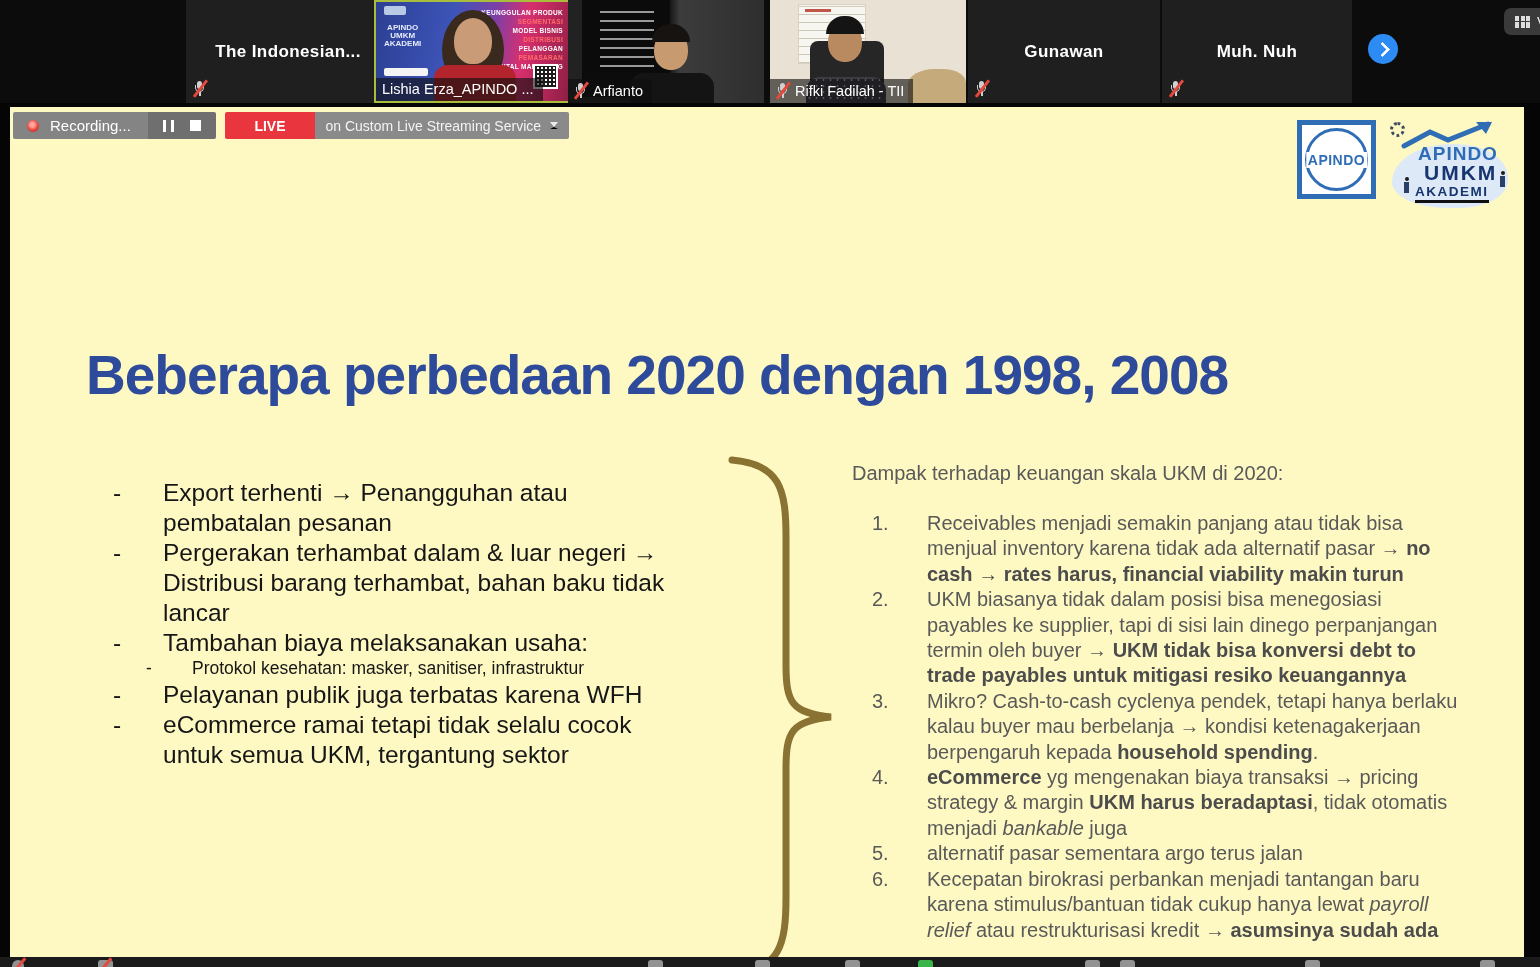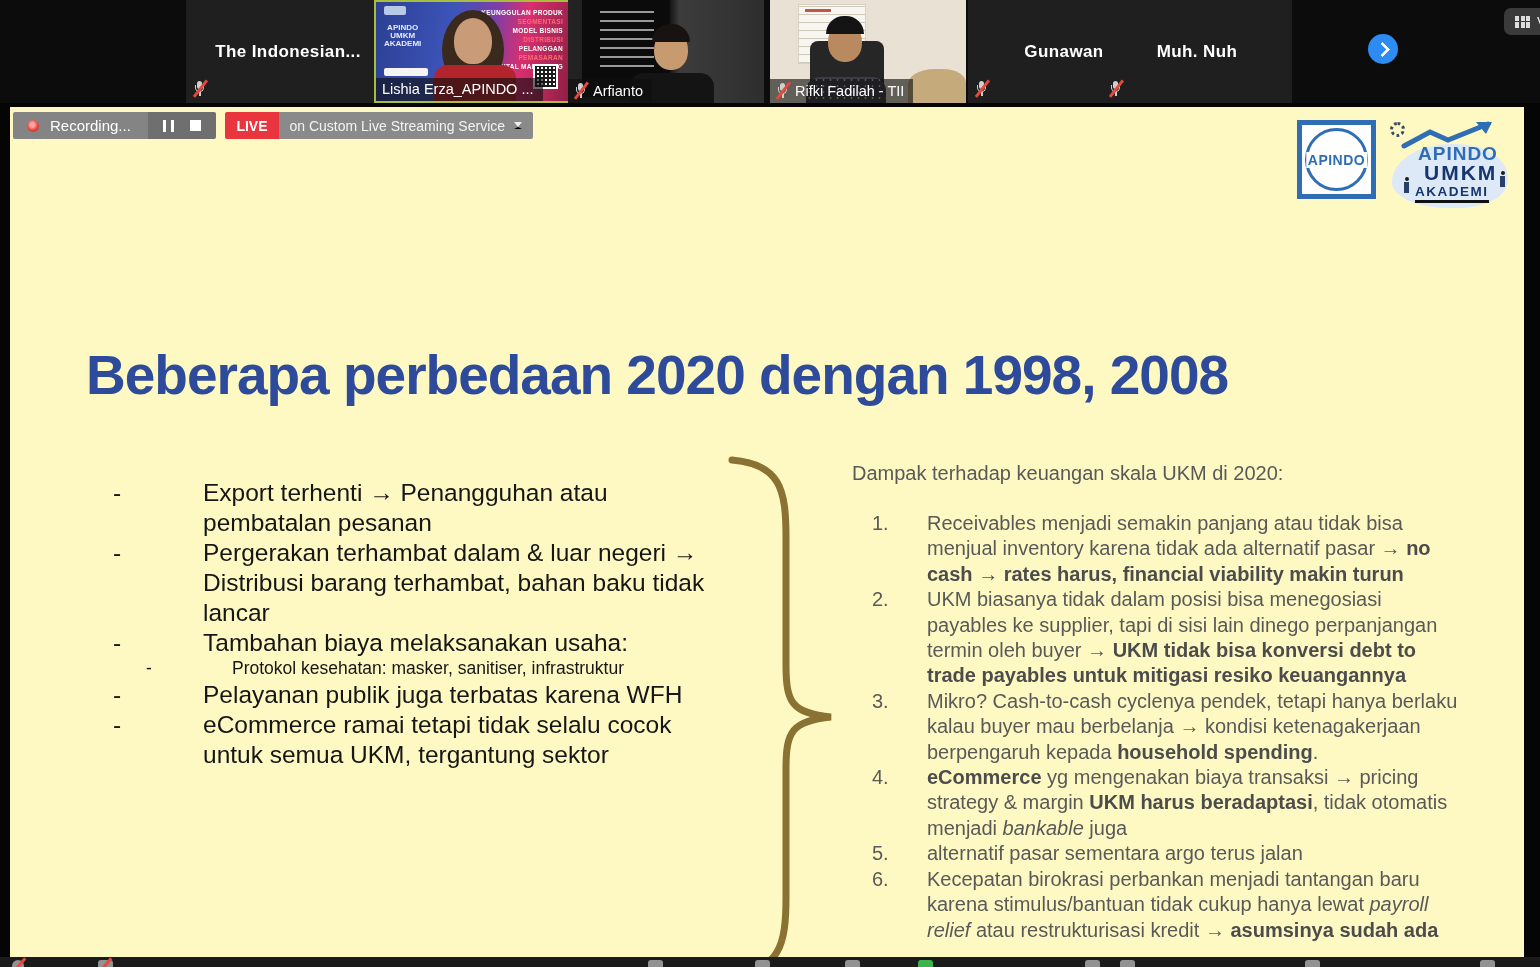--- a/index.html
+++ b/index.html
@@ -66,21 +66,21 @@
   #rec-wrap{position:absolute;left:3px;top:5px;display:flex;gap:9px;height:27px;}
   .gbar{display:flex;align-items:stretch;height:27px;border-radius:2px;overflow:hidden;}
   #rec-label-seg{display:flex;align-items:center;gap:11px;padding:0 17px 0 14px;background:#848484;}
   #rec-dot{width:12px;height:12px;border-radius:50%;
            background:radial-gradient(circle at 45% 40%,#ffa79e 0 2px,#e8453c 55%,#9e2420 100%);}
   #rec-label{color:#fff;font-size:15px;}
   #rec-btns{background:#6f6f6f;display:flex;align-items:center;gap:16px;padding:0 15px;}
   .pause-ic{display:flex;gap:4.5px;background:none;border:none;padding:0;cursor:pointer;}
   .pause-ic i{width:3.5px;height:12px;background:#fff;display:block;}
   .stop-ic{width:11px;height:11px;background:#fff;border:none;padding:0;cursor:pointer;}
-  #live-chip{background:#e8353e;color:#fff;font-weight:bold;font-size:14px;display:flex;align-items:center;padding:0 11px;}
+  #live-chip{background:#e8353e;color:#fff;font-weight:bold;font-size:14px;display:flex;align-items:center;padding:0 29px;}
   #live-seg{background:#8a8a8a;display:flex;align-items:center;gap:9px;padding:0 11px;}
   #live-text{color:#f3f3f3;font-size:14px;}
   .caret{width:0;height:0;border-left:4px solid transparent;border-right:4px solid transparent;
          border-top:5px solid #ededed;background:none;padding:0;}
 
   #logo-wrap{position:absolute;right:16px;top:13px;display:flex;gap:12px;align-items:flex-start;}
   #apindo-logo{width:79px;height:79px;border:5px solid #2f6db5;position:relative;background:#fff;box-sizing:border-box;}
   #apindo-logo .circle{position:absolute;inset:3px;border:3px solid #2f6db5;border-radius:50%;}
   #apindo-logo .txt{position:absolute;top:50%;left:50%;transform:translate(-50%,-50%);background:#fff;
             color:#2f6db5;font-weight:bold;font-size:14px;letter-spacing:.5px;padding:0 2px;}
@@ -94,21 +94,21 @@
             letter-spacing:1.5px;border-bottom:3px solid #101010;padding-bottom:1px;}
   .fig{position:absolute;width:5px;height:11px;background:#2a3f66;}
   .fig::before{content:"";position:absolute;top:-5px;left:0.5px;width:4px;height:4px;border-radius:50%;background:#1c1c1c;}
 
   #title{position:absolute;left:76px;top:236px;margin:0;font-size:55px;font-weight:bold;color:#2e4b9b;
          letter-spacing:-1px;white-space:nowrap;}
 
   #left-list{position:absolute;left:103px;top:371px;width:640px;}
   .l-item{display:flex;}
   .l-dash{width:50px;flex:0 0 50px;font-size:24.5px;line-height:30px;color:#161616;}
-  .l-body{font-size:24.5px;line-height:30px;color:#161616;margin-left:40px;}
+  .l-body{font-size:24.5px;line-height:30px;color:#161616;}
   .l-sub{display:flex;margin-left:33px;}
   .l-sub .l-dash{width:46px;flex:0 0 46px;font-size:17.5px;line-height:21.5px;}
   .l-sub .l-body{font-size:17.5px;line-height:21.5px;}
   .line{white-space:nowrap;}
 
   #brace{position:absolute;left:698px;top:346px;}
 
   #right-heading{position:absolute;left:842px;top:355px;font-size:20px;color:#595959;}
   #right-list{position:absolute;left:862px;top:404px;width:650px;}
   .r-item{display:flex;}
@@ -222,21 +222,21 @@
       </div>
       <div class="tile" style="left: 968px; width: 192px;">
         <span class="center-name">Gunawan</span>
         <span class="mic-muted corner-mic">
           <span class="mbody"></span>
           <span class="arc"></span>
           <span class="stem"></span>
           <span class="slash"></span>
         </span>
       </div>
-      <div class="tile" style="left: 1102px; width: 190px;">
+      <div class="tile" style="left: 1162px; width: 190px;">
         <span class="center-name">Muh. Nuh</span>
         <span class="mic-muted corner-mic">
           <span class="mbody"></span>
           <span class="arc"></span>
           <span class="stem"></span>
           <span class="slash"></span>
         </span>
       </div>
     </div>
 

